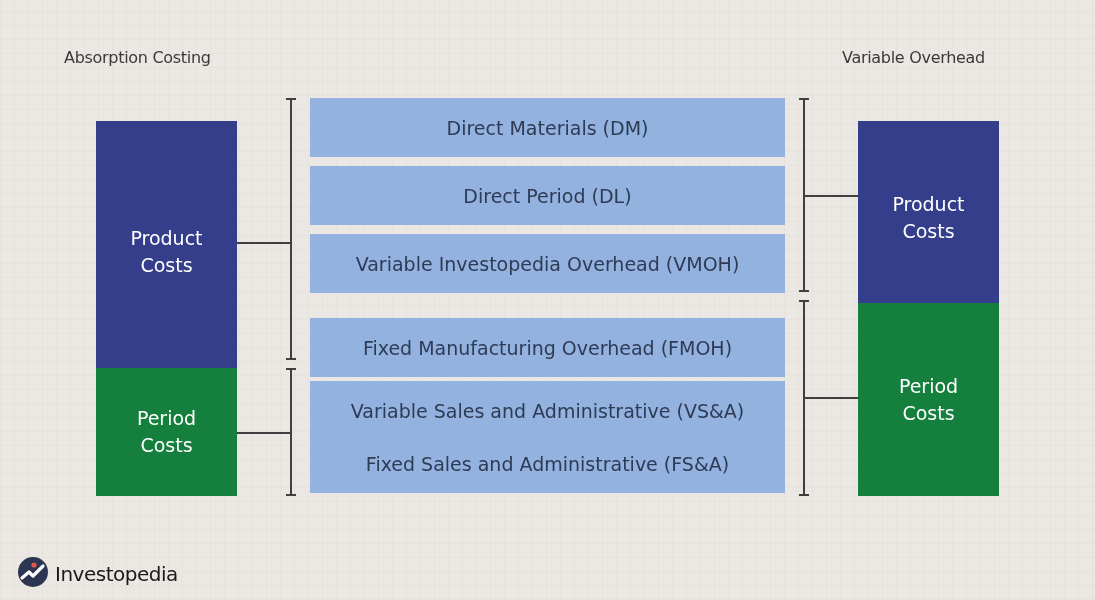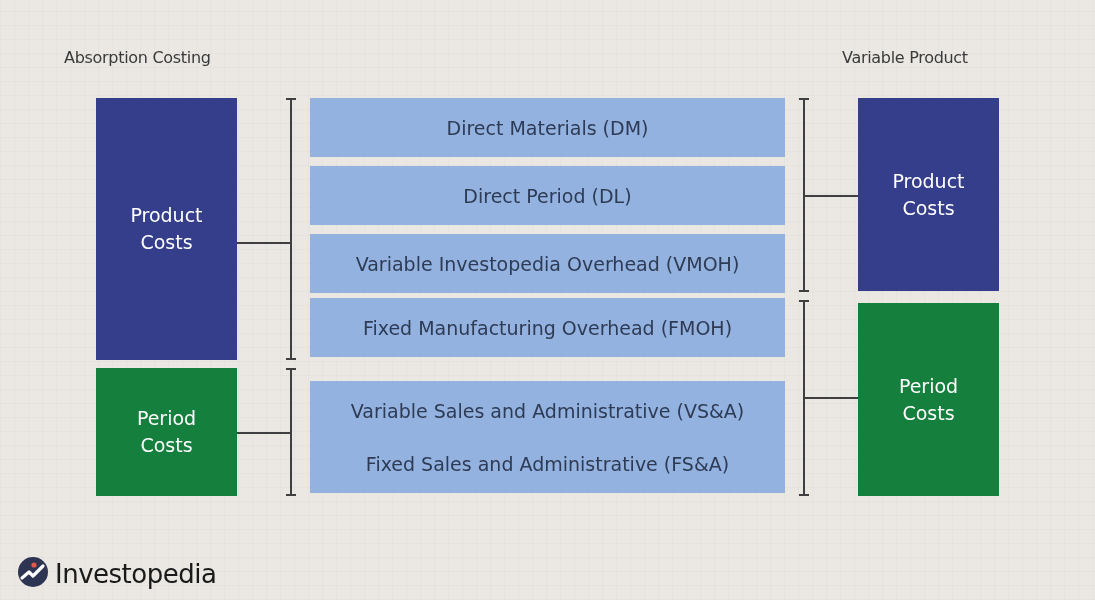--- a/index.html
+++ b/index.html
@@ -13,40 +13,40 @@
     }
     .heading {
       position: absolute; top: 48px; font-size: 16px; color: #3a3a3a;
       font-family: "DejaVu Sans", sans-serif; letter-spacing: -0.3px;
     }
     .block {
       position: absolute; color: #ffffff; display: flex; align-items: center;
       justify-content: center; text-align: center; font-size: 19px; line-height: 27px;
       white-space: pre-line;
     }
-    .product { background: #353e8b; }
+    .product { background: #353e8b; margin-top: 23px; }
     .period { background: #15803d; }
     .row {
       position: absolute; left: 310px; width: 475px; height: 59px;
       background: #93b2df; color: #2e3b55; font-size: 19px;
       display: flex; align-items: center; justify-content: center;
     }
     .vline { position: absolute; width: 2px; background: #3f3f3f; }
     .hline { position: absolute; height: 2px; background: #3f3f3f; }
     .cap { position: absolute; width: 10px; height: 2px; background: #3f3f3f; }
     .logo {
       position: absolute; left: 17px; top: 556px; display: flex; align-items: center;
     }
-    .logo-text { font-size: 26px; color: #1a1a1a; margin-left: 6px; letter-spacing: -0.5px; }
+    .logo-text { font-size: 20px; color: #1a1a1a; margin-left: 6px; letter-spacing: -0.5px; }
   </style>
 </head>
 <body>
 
 <div class="heading" style="left:64px;">Absorption Costing</div>
-<div class="heading" style="left:842px;">Variable Product</div>
+<div class="heading" style="left:842px;">Variable Overhead</div>
 
 <div class="block product" style="left:96px; top:98px; width:141px; height:262px;">Product
 Costs</div>
 <div class="block period" style="left:96px; top:368px; width:141px; height:128px;">Period
 Costs</div>
 
 <div>
   <div class="cap" style="left:286px; top:98px;"></div>
   <div class="vline" style="left:290px; top:98px; height:262px;"></div>
   <div class="cap" style="left:286px; top:358px;"></div>
@@ -55,21 +55,21 @@
 <div>
   <div class="cap" style="left:286px; top:368px;"></div>
   <div class="vline" style="left:290px; top:368px; height:128px;"></div>
   <div class="cap" style="left:286px; top:494px;"></div>
   <div class="hline" style="left:237px; top:432px; width:54px;"></div>
 </div>
 
 <div class="row" style="top:98px;">Direct Materials (DM)</div>
 <div class="row" style="top:166px;">Direct Period (DL)</div>
 <div class="row" style="top:234px;">Variable Investopedia Overhead (VMOH)</div>
-<div class="row" style="top:298px;text-align:right;">Fixed Manufacturing Overhead (FMOH)</div>
+<div class="row" style="top:318px;text-align:right;">Fixed Manufacturing Overhead (FMOH)</div>
 <div class="row" style="top:369px;margin-top:12px;">Variable Sales and Administrative (VS&amp;A)</div>
 <div class="row" style="top:434px;">Fixed Sales and Administrative (FS&amp;A)</div>
 
 <div>
   <div class="cap" style="left:799px; top:98px;"></div>
   <div class="vline" style="left:803px; top:98px; height:194px;"></div>
   <div class="cap" style="left:799px; top:290px;"></div>
   <div class="hline" style="left:803px; top:195px; width:55px;"></div>
 </div>
 <div>

